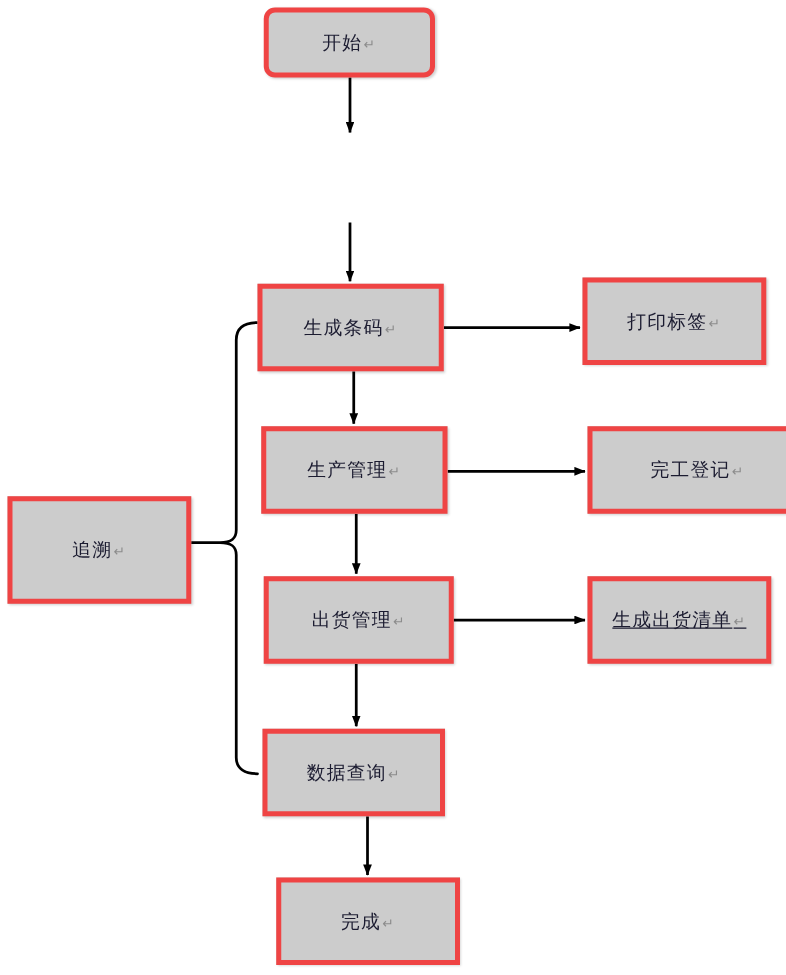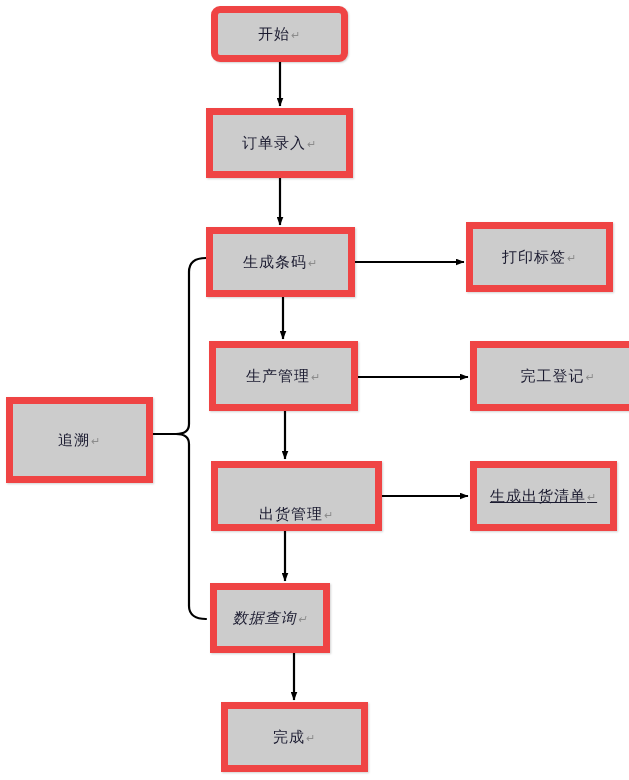--- a/index.html
+++ b/index.html
@@ -14,21 +14,21 @@
     position: relative;
     width: 629px;
     height: 780px;
     background: #ffffff;
     overflow: hidden;
   }
   .node {
     position: absolute;
     box-sizing: border-box;
     background: #cccccc;
-    border: 7px solid #ef4444;
+    border: 4px solid #ef4444;
     display: flex;
     align-items: center;
     justify-content: center;
     color: #1b1b30;
     font-size: 15px;
     letter-spacing: 1px;
     box-shadow: 1px 1px 2px rgba(0,0,0,0.18);
   }
   .node.rounded {
     border-radius: 9px;
@@ -85,37 +85,34 @@
                C 185 434, 189 437, 189 444
                L 189 606
                C 189 615, 196 619, 206 619" stroke-linecap="round" stroke-linejoin="round"></path>
     </g>
   </svg>
 
   <div class="node rounded" style="left:211px; top:6px; width:137px; height:56px;">
     <span class="label"><span>开始</span><span class="pilcrow">↵</span></span>
   </div>
 
-  <div class="node" style="left:206px; top:108px; width:147px; height:70px;">
-    <span class="label"><span>订单录入</span><span class="pilcrow">↵</span></span>
-  </div>
 
   <div class="node" style="left:209px; top:341px; width:149px; height:70px;">
     <span class="label"><span>生产管理</span><span class="pilcrow">↵</span></span>
   </div>
 
   <div class="node" style="left:206px; top:227px; width:149px; height:70px;">
     <span class="label"><span>生成条码</span><span class="pilcrow">↵</span></span>
   </div>
 
-  <div class="node" style="left:211px; top:461px; width:171px; height:70px;align-items:flex-end;">
+  <div class="node" style="left:211px; top:461px; width:152px; height:70px;">
     <span class="label"><span>出货管理</span><span class="pilcrow">↵</span></span>
   </div>
 
-  <div class="node" style="left:210px; top:583px; width:120px; height:70px;font-style:italic;">
+  <div class="node" style="left:210px; top:583px; width:146px; height:70px;">
     <span class="label"><span>数据查询</span><span class="pilcrow">↵</span></span>
   </div>
 
   <div class="node" style="left:221px; top:702px; width:147px; height:70px;">
     <span class="label"><span>完成</span><span class="pilcrow">↵</span></span>
   </div>
 
   <div class="node" style="left:6px; top:397px; width:147px; height:86px;">
     <span class="label"><span>追溯</span><span class="pilcrow">↵</span></span>
   </div>

